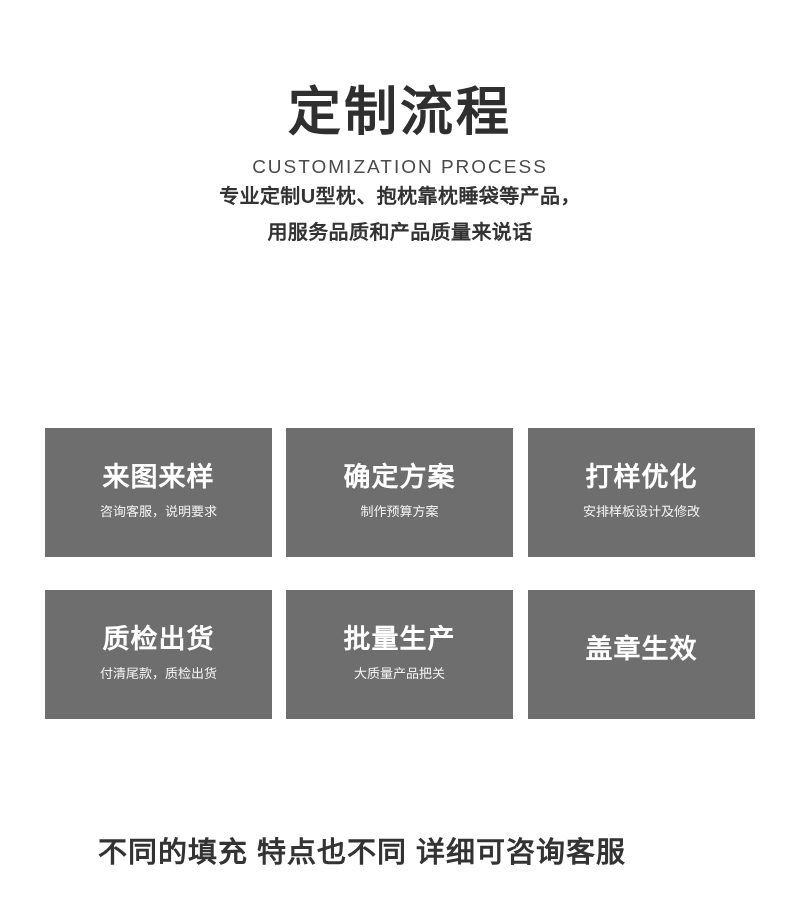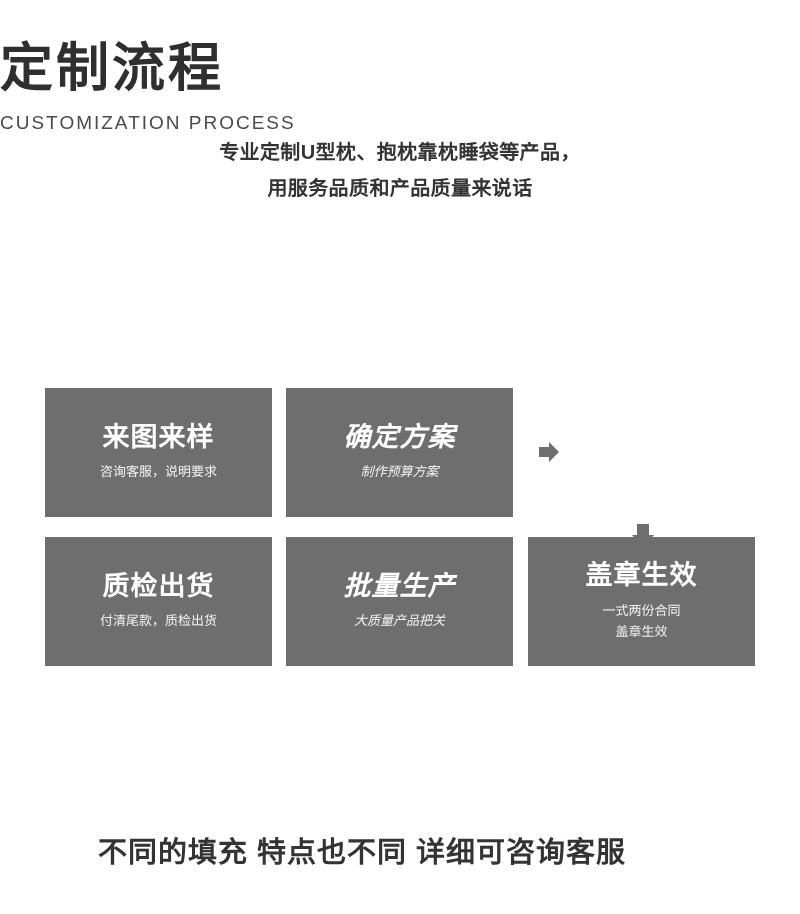--- a/index.html
+++ b/index.html
@@ -20,22 +20,22 @@
 
   .page {
     width: 800px;
     height: 914px;
     position: relative;
     box-sizing: border-box;
   }
 
   
   .header {
-    text-align: left;
-    padding-top: 40px;
+    text-align: center;
+    padding-top: 84px;
   }
   .main-title {
     font-size: 53px;
     font-weight: bold;
     color: #2f2f2f;
     letter-spacing: 3px;
     line-height: 1.05;
     margin: 0;
   }
   .sub-title {
@@ -65,39 +65,40 @@
     left: 45px;
     top: 388px;
     width: 710px;
     height: 294px;
   }
   .flow-row {
     position: absolute;
     left: 0;
     width: 710px;
     height: 129px;
+    margin-top: 40px;
   }
   .row-1 { top: 0px; }
-  .row-2 { top: 149px; }
+  .row-2 { top: 162px; }
 
   .step-box {
     position: absolute;
     top: 0;
     width: 227px;
     height: 129px;
     background: #6e6e6e;
     box-sizing: border-box;
     display: flex;
     flex-direction: column;
     align-items: center;
     justify-content: center;
     padding: 0 6px;
   }
   .col-1 { left: 0px; }
-  .col-2 { left: 241px; font-style: italic; }
+  .col-2 { left: 241px; }
   .col-3 { left: 483px; }
 
   .step-title {
     font-size: 27px;
     font-weight: bold;
     color: #ffffff;
     letter-spacing: 1px;
     line-height: 1.1;
     margin-bottom: 9px;
     white-space: nowrap;
@@ -188,20 +189,26 @@
           <span class="desc-line">制作预算方案</span>
         </div>
       </div>
 
       <div class="arrow arrow-r2">
         <svg viewBox="0 0 20 22" xmlns="http://www.w3.org/2000/svg" aria-hidden="true">
           <polygon points="0,6 10,6 10,1 20,11 10,21 10,16 0,16" fill="#6e6e6e"></polygon>
         </svg>
       </div>
 
+      <div class="step-box col-3">
+        <div class="step-title">打样优化</div>
+        <div class="step-desc">
+          <span class="desc-line">安排样板设计及修改</span>
+        </div>
+      </div>
 
     </div>
 
     <div class="arrow-down">
       <svg viewBox="0 0 22 24" xmlns="http://www.w3.org/2000/svg" aria-hidden="true">
         <polygon points="5,0 17,0 17,11 22,11 11,24 0,11 5,11" fill="#6e6e6e"></polygon>
       </svg>
     </div>
 
     <div class="flow-row row-2">
@@ -227,24 +234,20 @@
       </div>
 
       <div class="arrow arrow-l2">
         <svg viewBox="0 0 20 22" xmlns="http://www.w3.org/2000/svg" aria-hidden="true">
           <polygon points="20,6 10,6 10,1 0,11 10,21 10,16 20,16" fill="#6e6e6e"></polygon>
         </svg>
       </div>
 
       <div class="step-box col-3">
         <div class="step-title">盖章生效</div>
-        <div class="step-desc">
-          <span class="desc-line">一式两份合同</span>
-          <span class="desc-line">盖章生效</span>
-        </div>
       </div>
 
     </div>
 
   </div>
 
   <div class="footer">
     <div class="footer-text">不同的填充 特点也不同 详细可咨询客服</div>
   </div>
 

